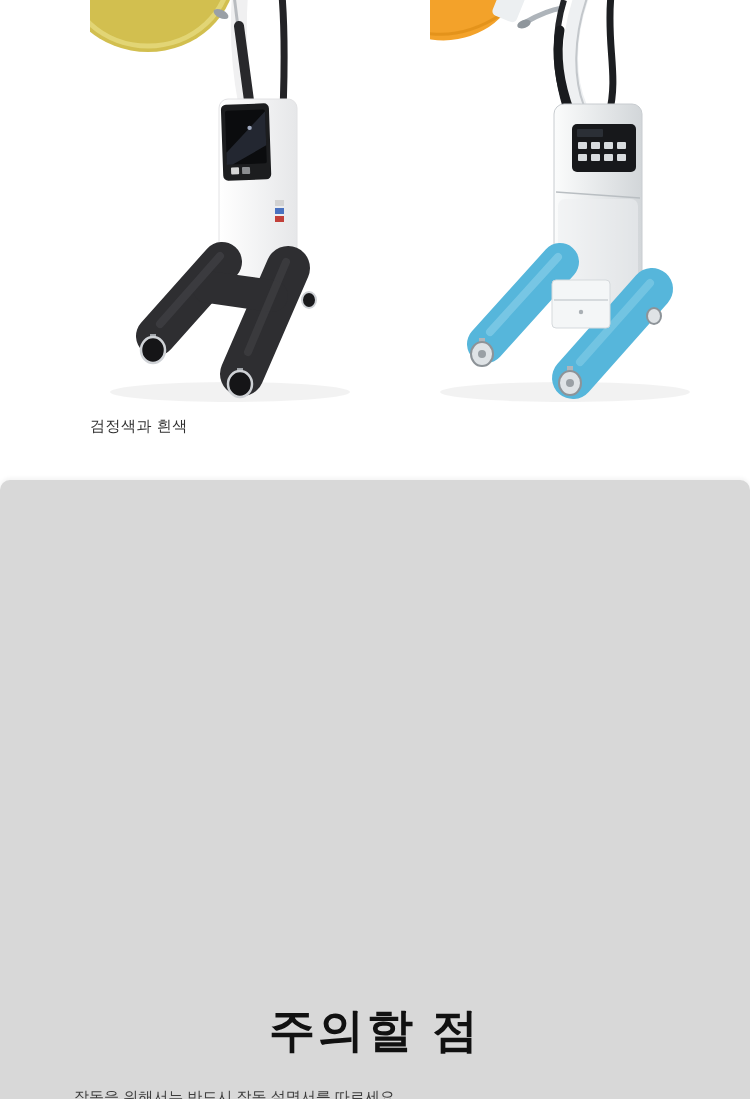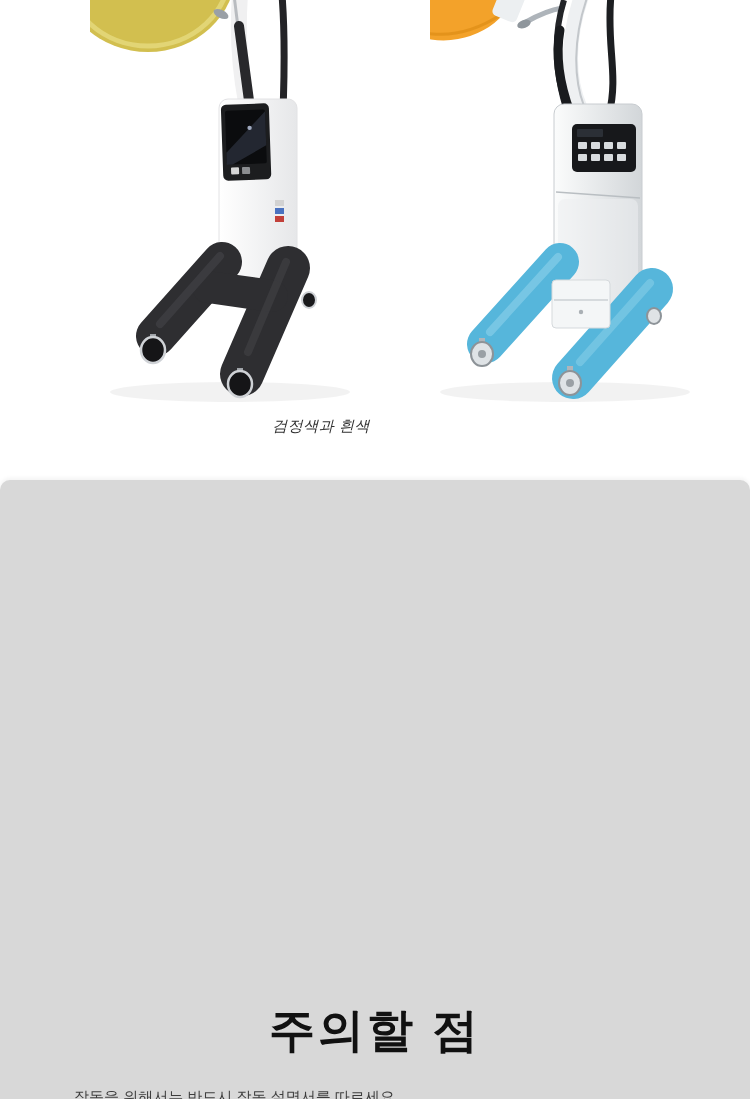--- a/index.html
+++ b/index.html
@@ -6,21 +6,21 @@
   body{
     width:750px;height:1099px;position:relative;overflow:hidden;
     background:#ffffff;
     font-family:"Liberation Sans","DejaVu Sans",sans-serif;
     -webkit-font-smoothing:antialiased;
   }
   .product-area{position:absolute;left:0;top:0;width:750px;height:480px;background:#ffffff;}
   .product-img{position:absolute;top:0;width:280px;height:410px;}
   .product-img.left{left:90px;}
   .product-img.right{left:430px;}
-  .product-label{position:absolute;text-align:right;color:#2f2f2f;font-style:italic;}
+  .product-label{position:absolute;text-align:left;color:#2f2f2f;}
   .product-label.left{left:90px;width:280px;top:417px;font-size:15px;letter-spacing:.5px;}
   .product-label.right{left:430px;width:280px;top:409px;font-size:27px;font-weight:600;letter-spacing:1px;color:#222;}
   .caution-section{
     position:absolute;left:0;top:480px;width:750px;height:619px;
     background:#d8d8d8;border-radius:10px 10px 0 0;
     box-shadow:0 -2px 4px rgba(0,0,0,0.05);
   }
   .caution-title{
     position:absolute;left:0;top:520px;width:750px;text-align:center;
     font-size:46px;font-weight:700;color:#111;letter-spacing:3px;

